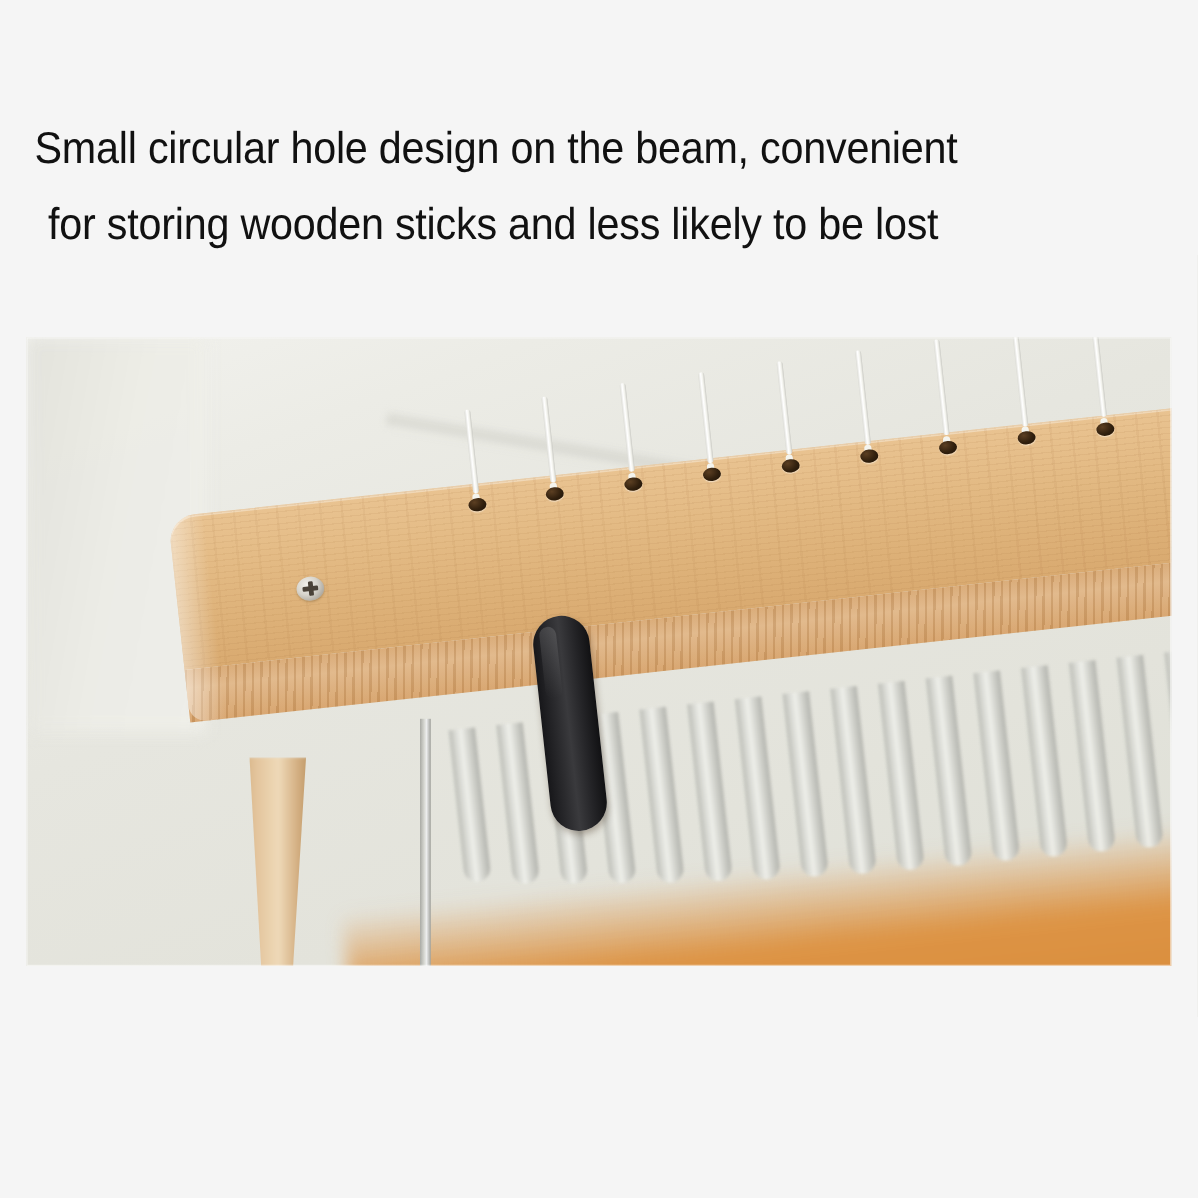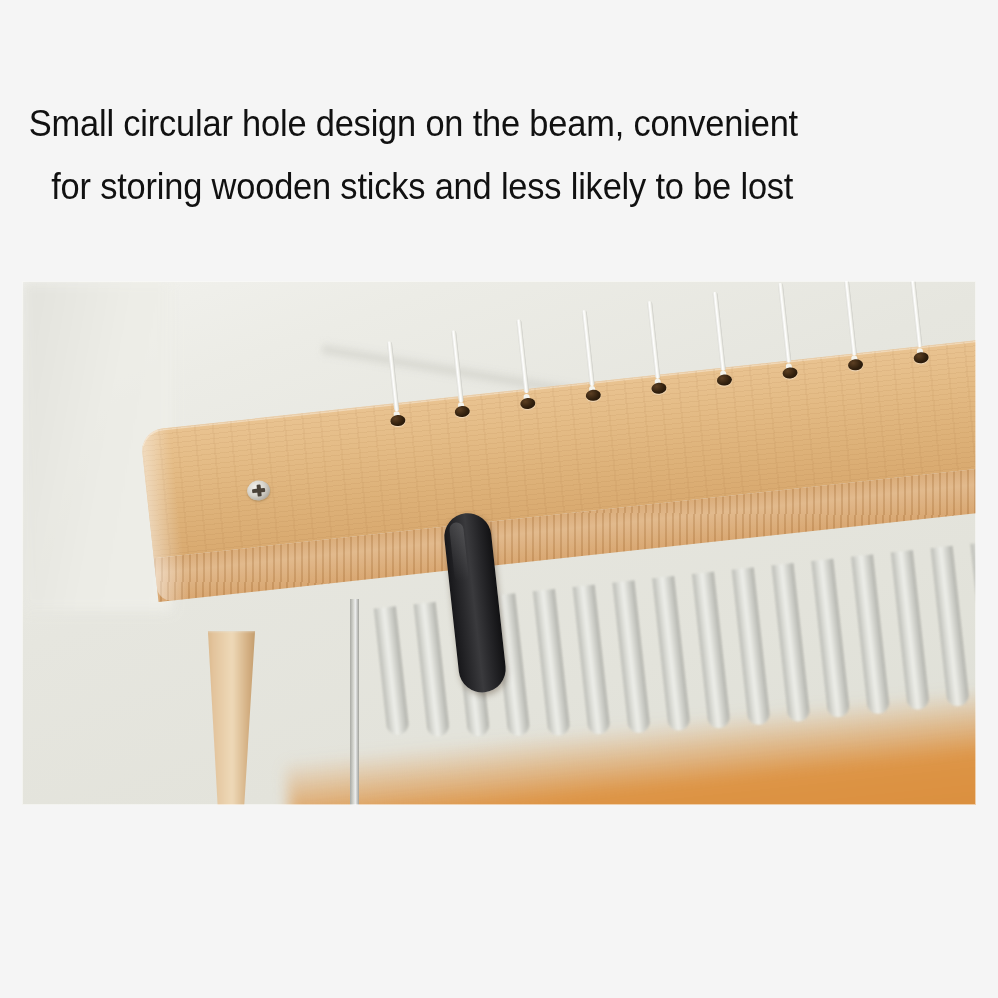--- a/index.html
+++ b/index.html
@@ -14,21 +14,21 @@
     overflow: hidden;
     position: relative;
   }
 
   
   .caption-block {
     position: absolute;
     left: 0;
     top: 92px;
     width: 822px;
-    text-align: right;
+    text-align: center;
   }
   .caption-line {
     display: block;
     color: #111111;
     font-family: "Liberation Sans", "DejaVu Sans", sans-serif;
     font-size: 37px;
     font-weight: 400;
     line-height: 63px;
     letter-spacing: -0.2px;
     transform: scaleX(0.93);

